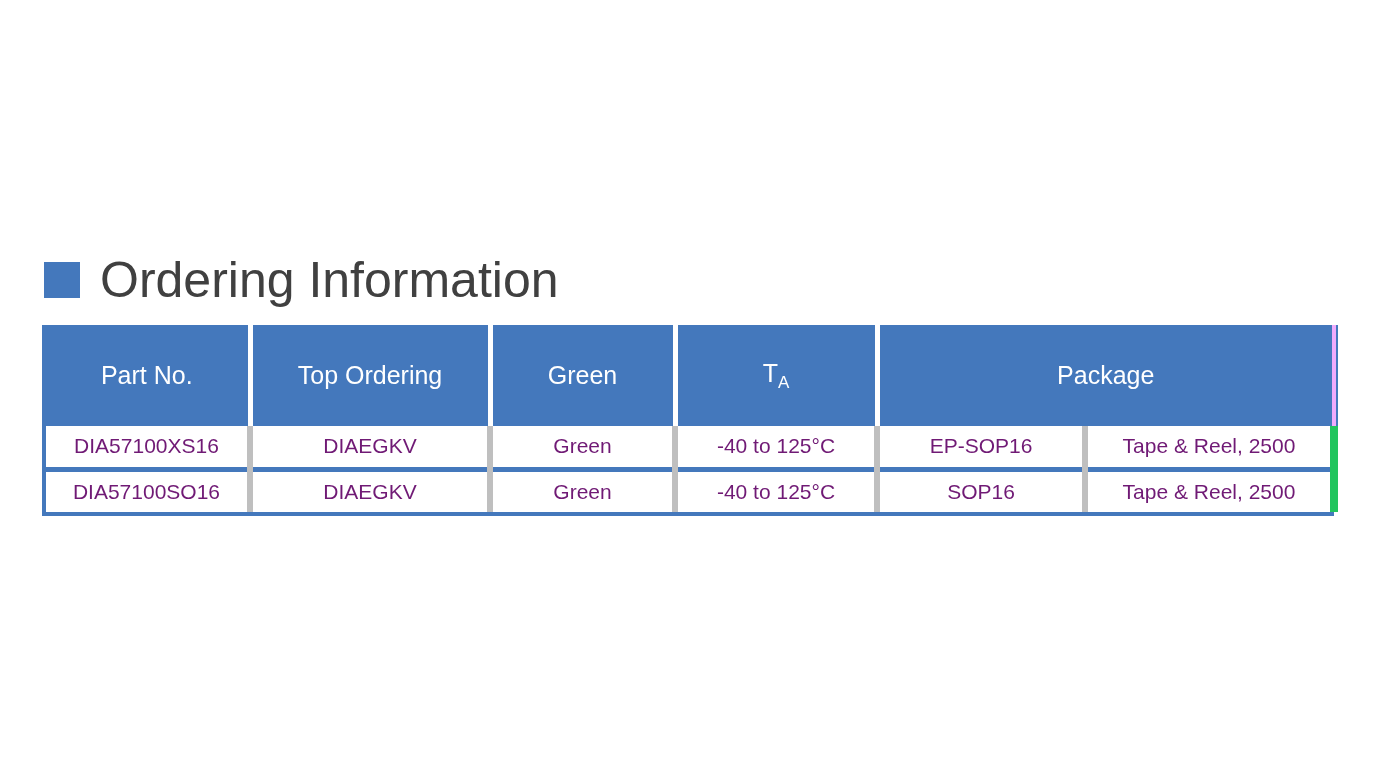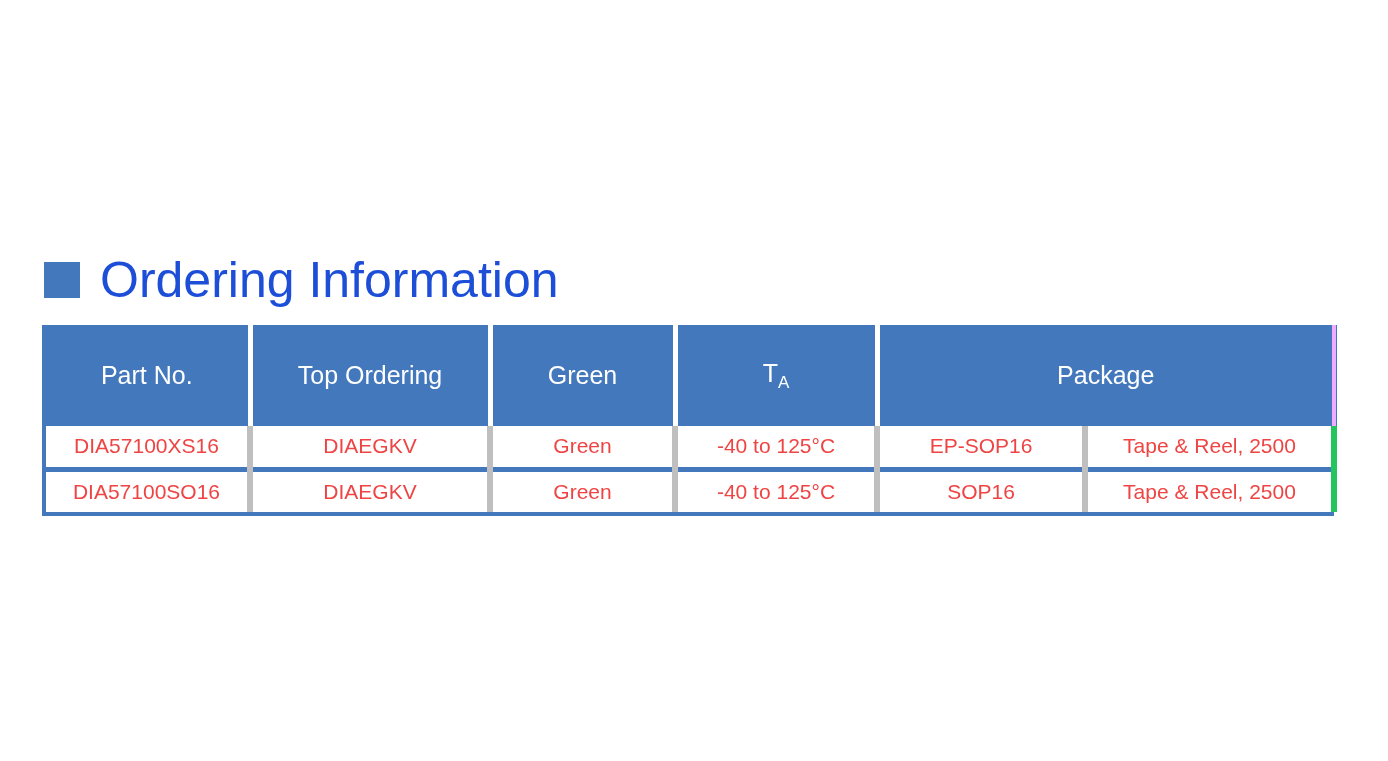--- a/index.html
+++ b/index.html
@@ -34,21 +34,21 @@
   .title-bullet {
     width: 36px;
     height: 36px;
     background: #4478bc;
     flex: 0 0 auto;
   }
   .title-text {
     margin-left: 20px;
     font-size: 50px;
     line-height: 56px;
-    color: #1d4ed8;
+    color: #404040;
     font-weight: normal;
     white-space: nowrap;
     letter-spacing: 0px;
   }
 
   
   .table-wrap {
     position: absolute;
     left: 42px;
     top: 325px;
@@ -94,31 +94,31 @@
     font-size: 17px;
     vertical-align: sub;
     letter-spacing: 0;
   }
 
   
   tr.data-row { height: 43px; }
 
   td.data-cell {
     background: #ffffff;
-    color: #ef4444;
+    color: #701a75;
     font-size: 21px;
     text-align: center;
     vertical-align: middle;
     padding: 0;
     border: 0;
     border-right: 6px solid #bfbfbf;  
     box-sizing: border-box;
     white-space: nowrap;
   }
-  td.data-cell.last { border-right: 6px solid #22c55e; text-align: center; }
+  td.data-cell.last { border-right: 8px solid #22c55e; text-align: center; }
 
   tr.row-1 td.data-cell { border-bottom: 5px solid #4478bc; }
   tr.row-2 td.data-cell { border-bottom: 0; }
 </style>
 </head>
 <body>
 
 <div class="slide">
 
   <div class="title-block">

